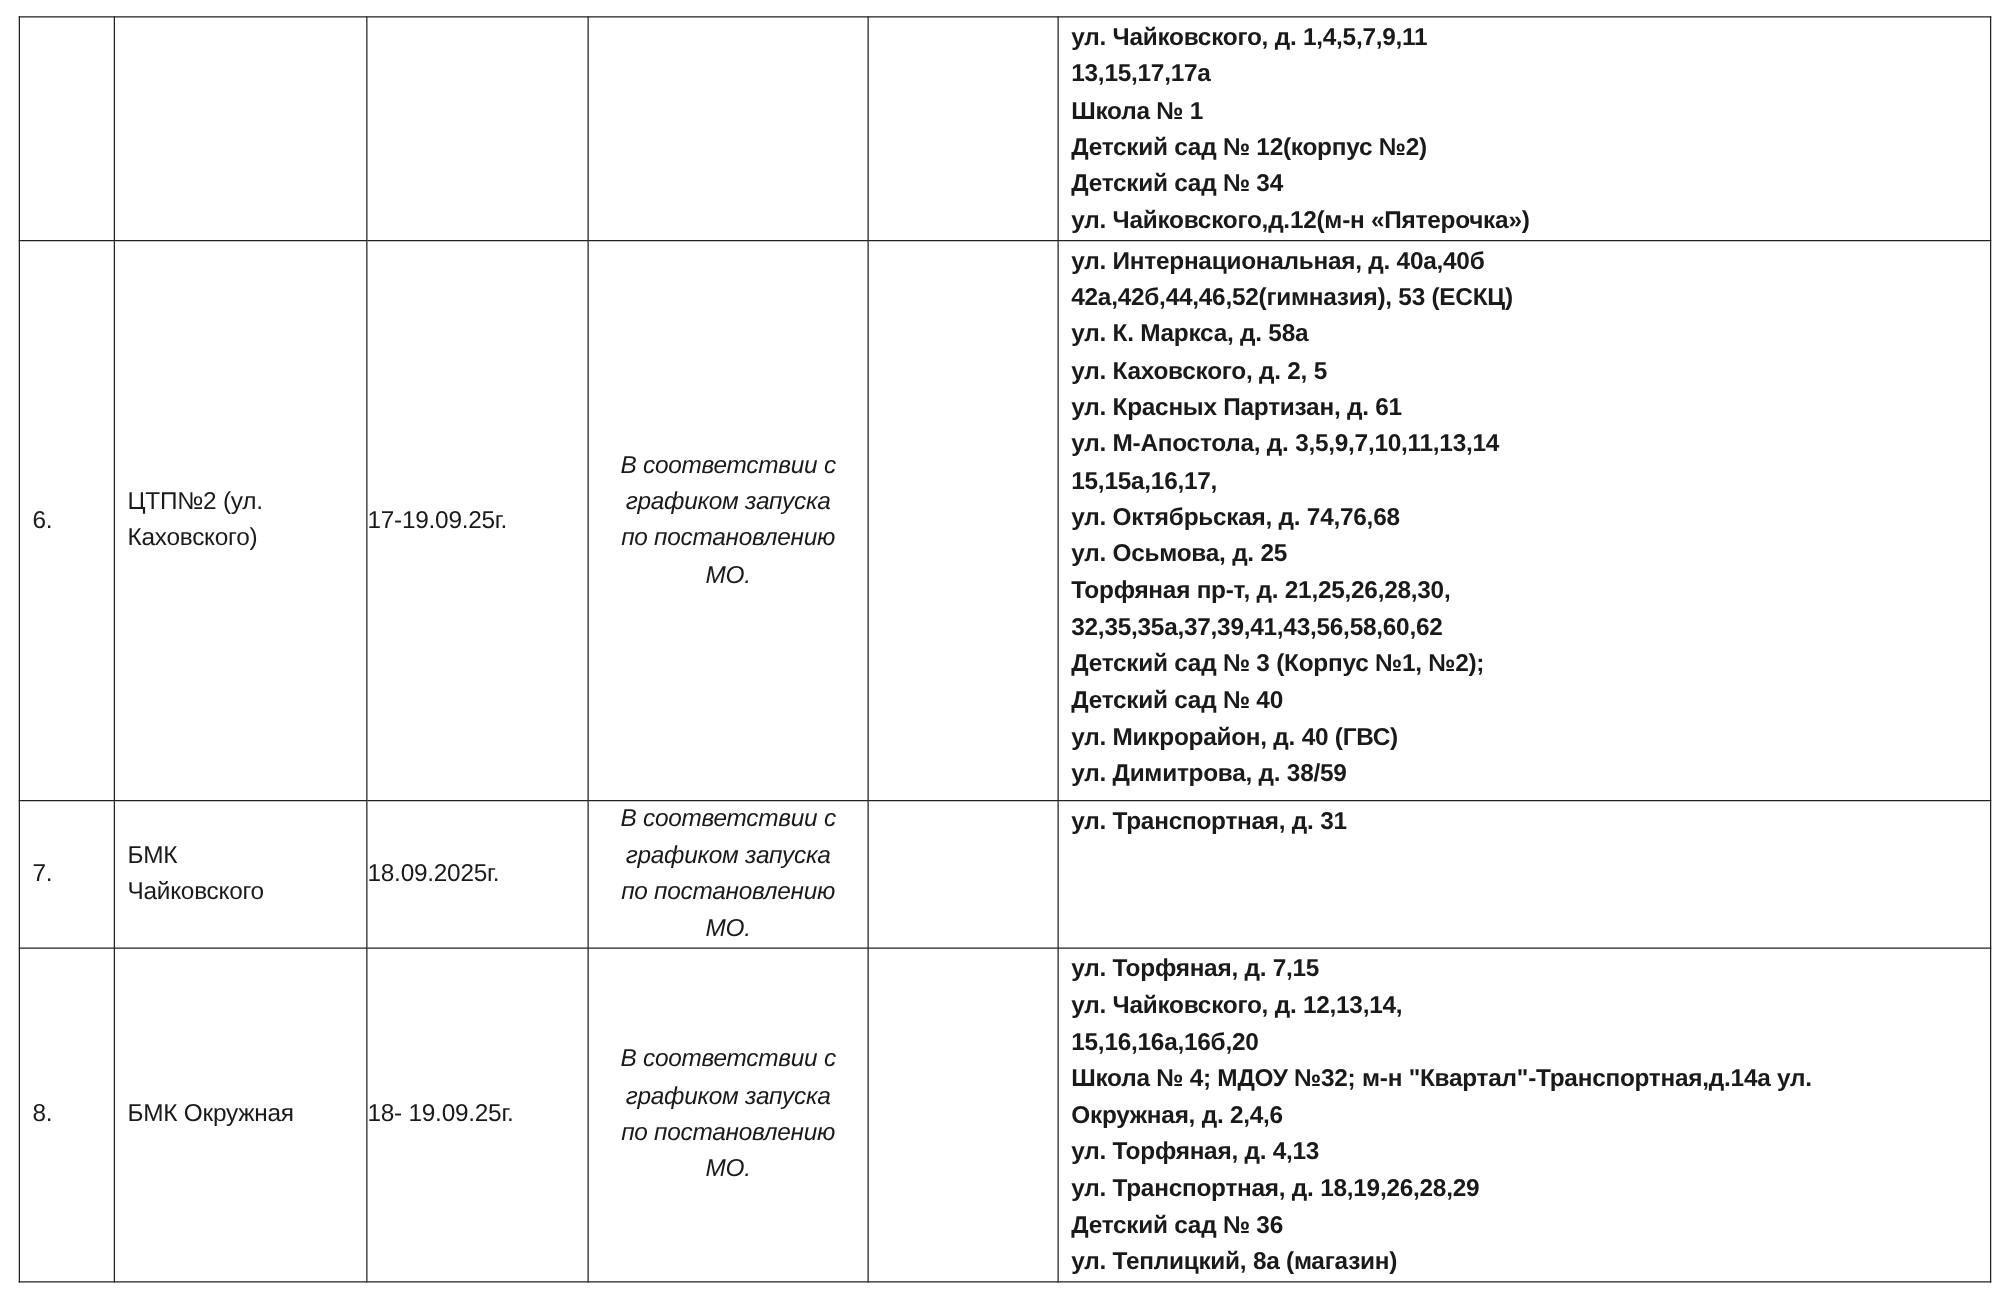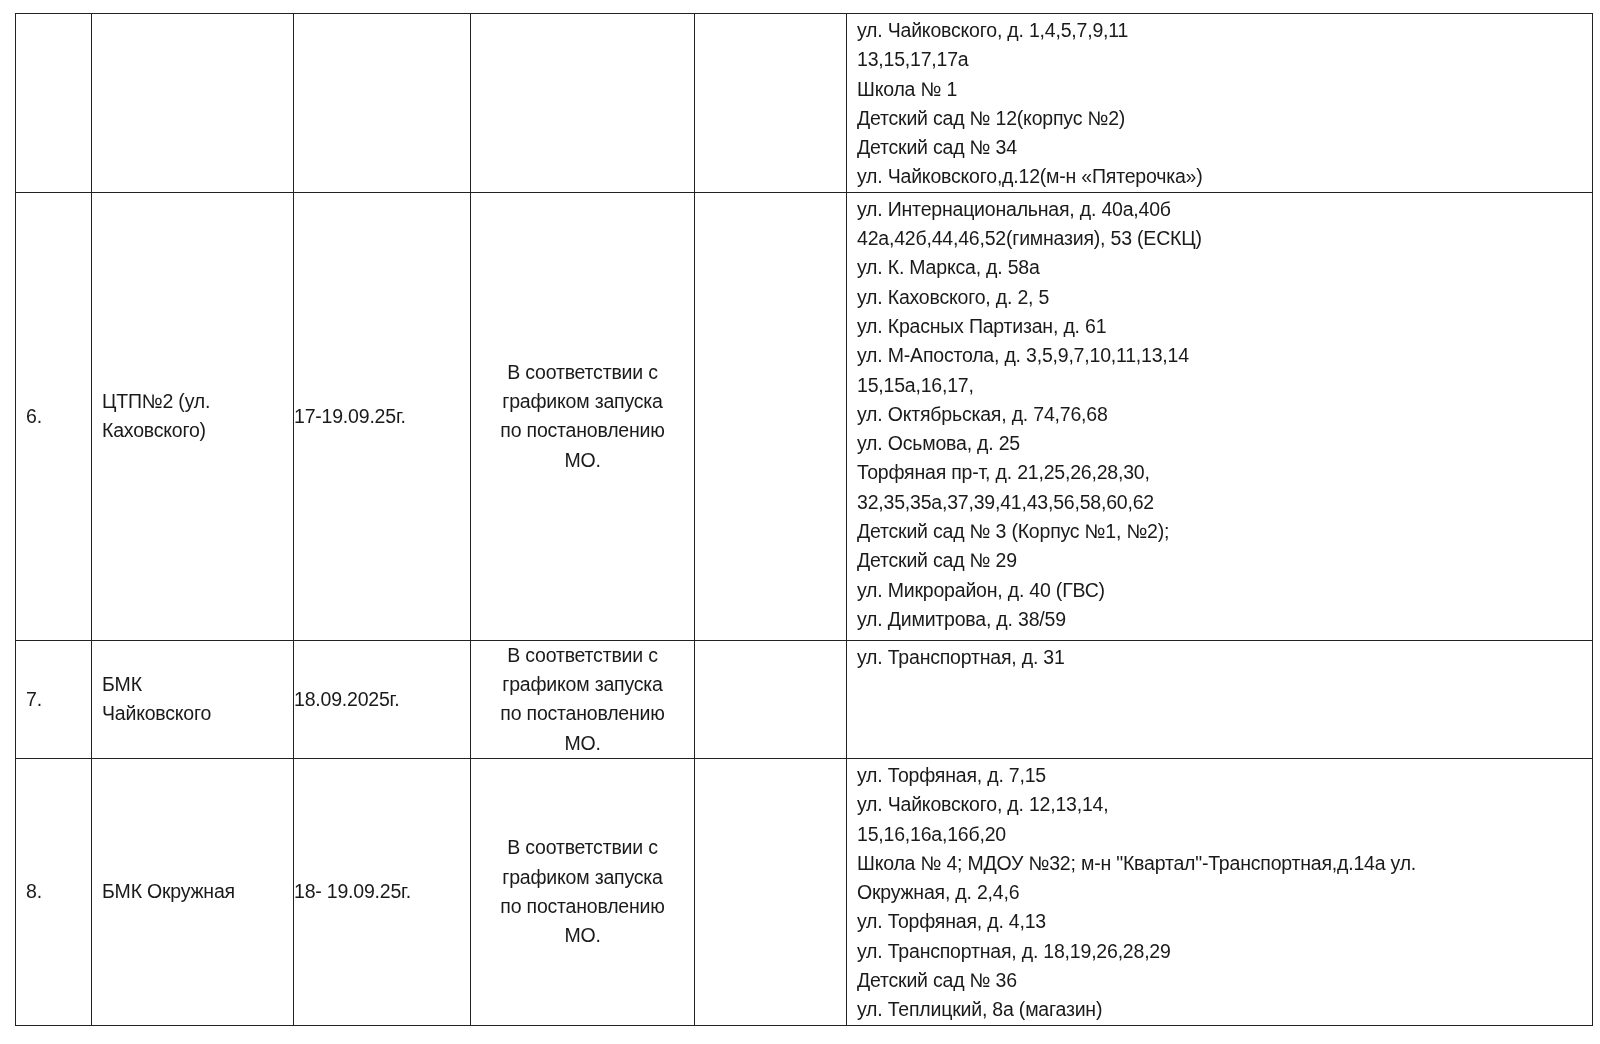--- a/index.html
+++ b/index.html
@@ -29,27 +29,27 @@
     vertical-align: middle;
     font-size: 19.5px;
     line-height: 29.3px;
     letter-spacing: -0.2px;
   }
   .c-num   { width: 76px;  padding-left: 10px !important; box-sizing: border-box; }
   .c-src   { width: 202px; padding-left: 10px !important; box-sizing: border-box; }
   .c-date  { width: 176px; text-align: left; }
   .c-note  { width: 223px; text-align: center; }
   .c-empty { width: 151px; }
-  .c-addr  { width: 746px; padding-left: 10px !important; box-sizing: border-box; vertical-align: top !important; padding-top: 2px !important; }
+  .c-addr  { width: 746px; padding-left: 10px !important; box-sizing: border-box; vertical-align: top !important; padding-top: 2px !important; font-weight: bold; }
   .row-1 td { height: 175px; }
   .row-2 td { height: 447px; }
   .row-3 td { height: 117px; }
   .row-4 td { height: 265px; }
   .addr-line { display: block; white-space: nowrap; }
-  .note-line { display: block; }
+  .note-line { display: block; font-style: italic; }
   .src-line  { display: block; }
 </style>
 </head>
 <body>
 
 <table class="doc-table">
   <tbody id="table-body">
 
     <tr class="row-1">
       <td class="c-num"><span></span></td>
@@ -87,21 +87,21 @@
         <span class="addr-line">ул. К. Маркса, д. 58а</span>
         <span class="addr-line">ул. Каховского, д. 2, 5</span>
         <span class="addr-line">ул. Красных Партизан, д. 61</span>
         <span class="addr-line">ул. М-Апостола, д. 3,5,9,7,10,11,13,14</span>
         <span class="addr-line">15,15а,16,17,</span>
         <span class="addr-line">ул. Октябрьская, д. 74,76,68</span>
         <span class="addr-line">ул. Осьмова, д. 25</span>
         <span class="addr-line">Торфяная пр-т, д. 21,25,26,28,30,</span>
         <span class="addr-line">32,35,35а,37,39,41,43,56,58,60,62</span>
         <span class="addr-line">Детский сад № 3 (Корпус №1, №2);</span>
-        <span class="addr-line">Детский сад № 29</span>
+        <span class="addr-line">Детский сад № 40</span>
         <span class="addr-line">ул. Микрорайон, д. 40 (ГВС)</span>
         <span class="addr-line">ул. Димитрова, д. 38/59</span>
       </td>
     </tr>
 
     <tr class="row-3">
       <td class="c-num"><span>7.</span></td>
       <td class="c-src">
         <span class="src-line">БМК</span>
         <span class="src-line">Чайковского</span>

